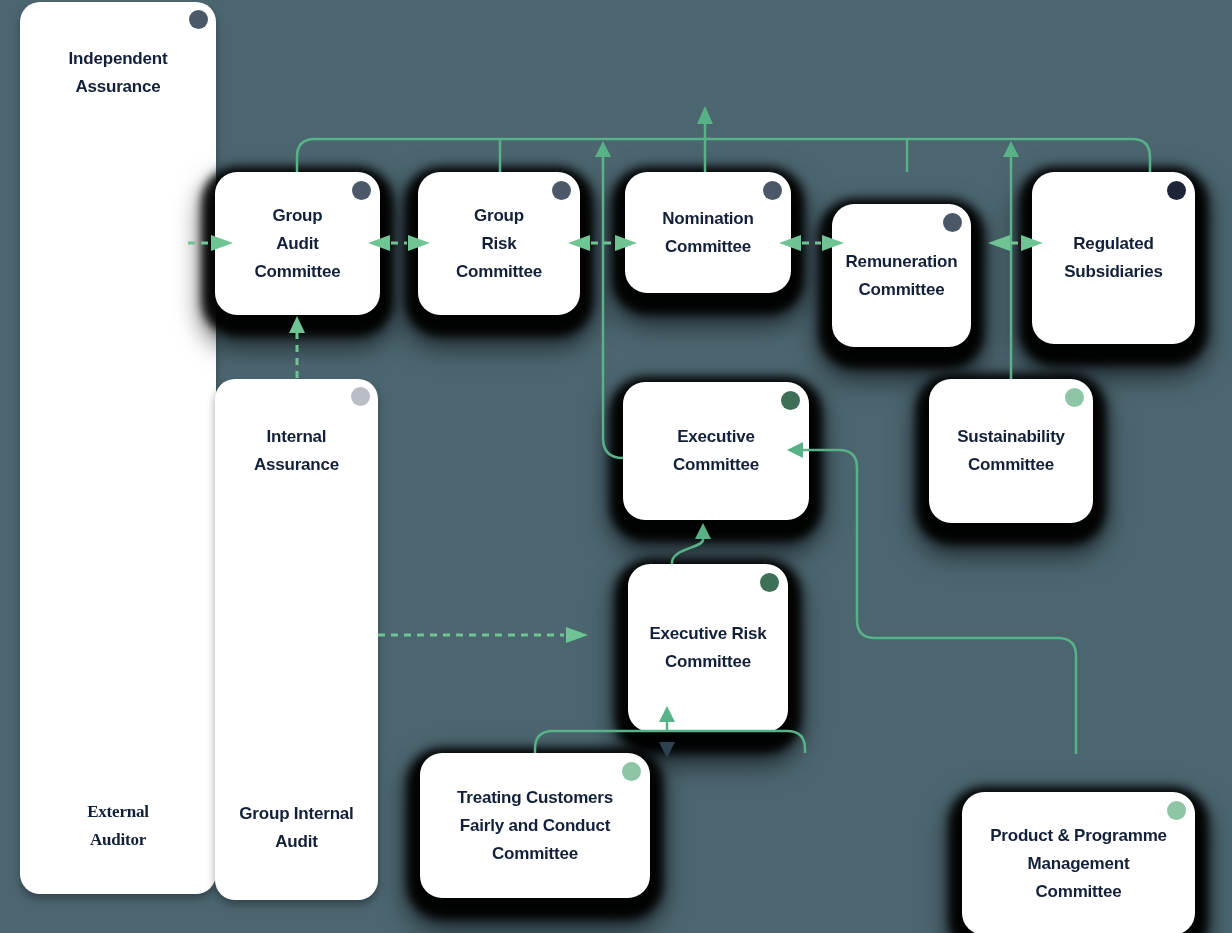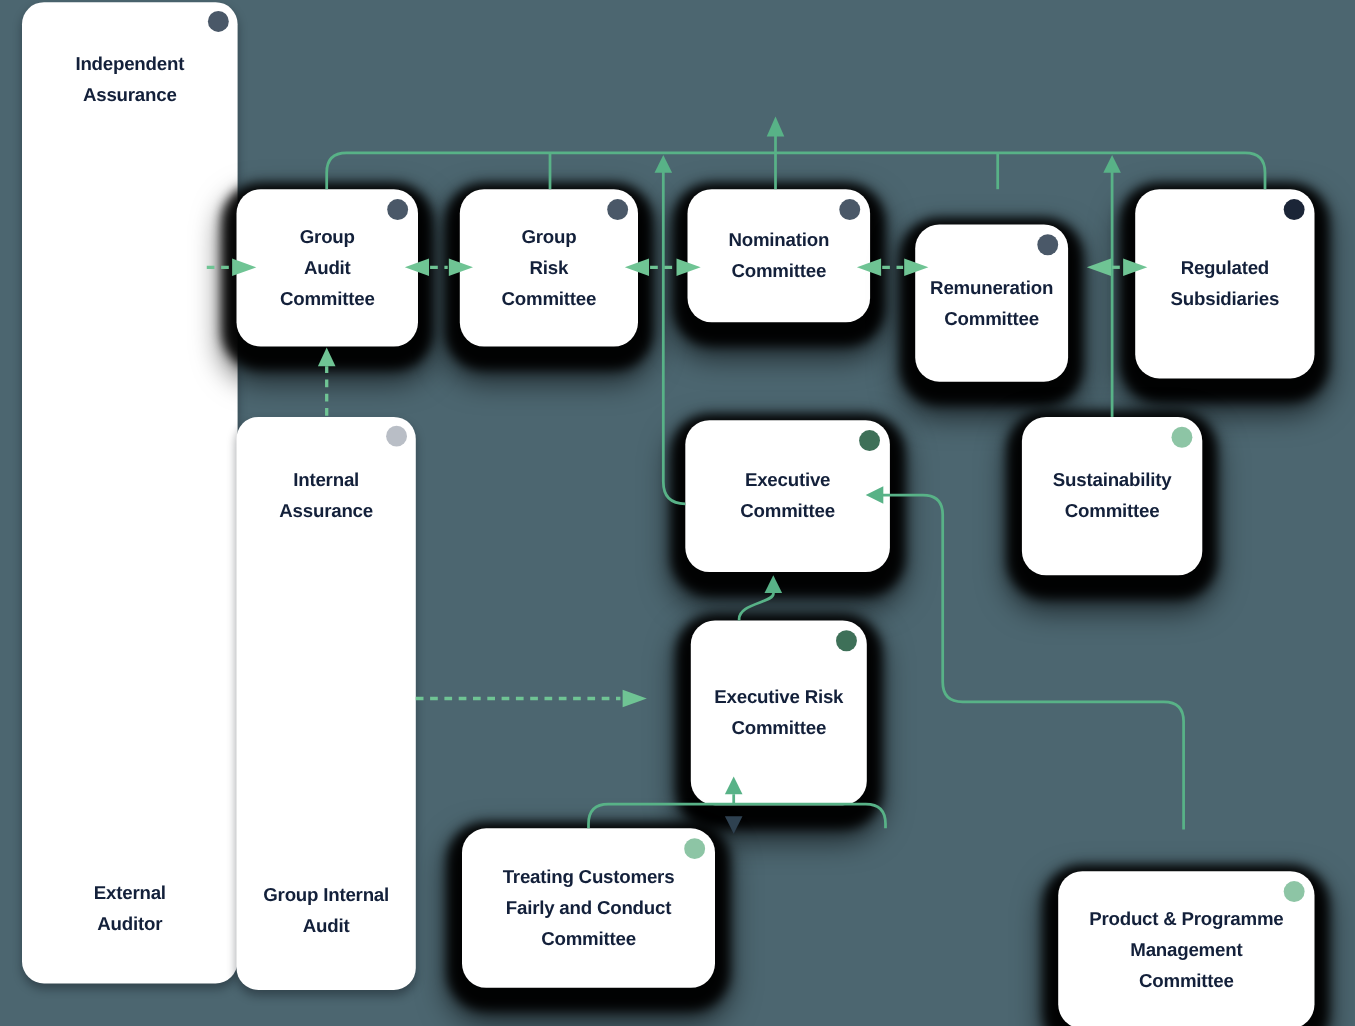--- a/index.html
+++ b/index.html
@@ -45,21 +45,21 @@
 </style>
 </head>
 <body>
 
 <div id="canvas">
 
   <div class="panel" style="left:20px;top:2px;width:180px;height:892px;padding-left:16px;">
     <span class="dot dot-slate"></span>
     <div class="label" style="top:43px;">Independent
 Assurance</div>
-    <div class="label" style="bottom:40px;">External
+    <div class="label" style="bottom:40px;font-family:Liberation Serif, serif;">External
 Auditor</div>
   </div>
 
 
   <div class="panel" style="left:215px;top:379px;width:163px;height:521px;">
     <span class="dot dot-gray"></span>
     <div class="label" style="top:44px;">Internal
 Assurance</div>
     <div class="label" style="bottom:44px;">Group Internal
 Audit</div>

